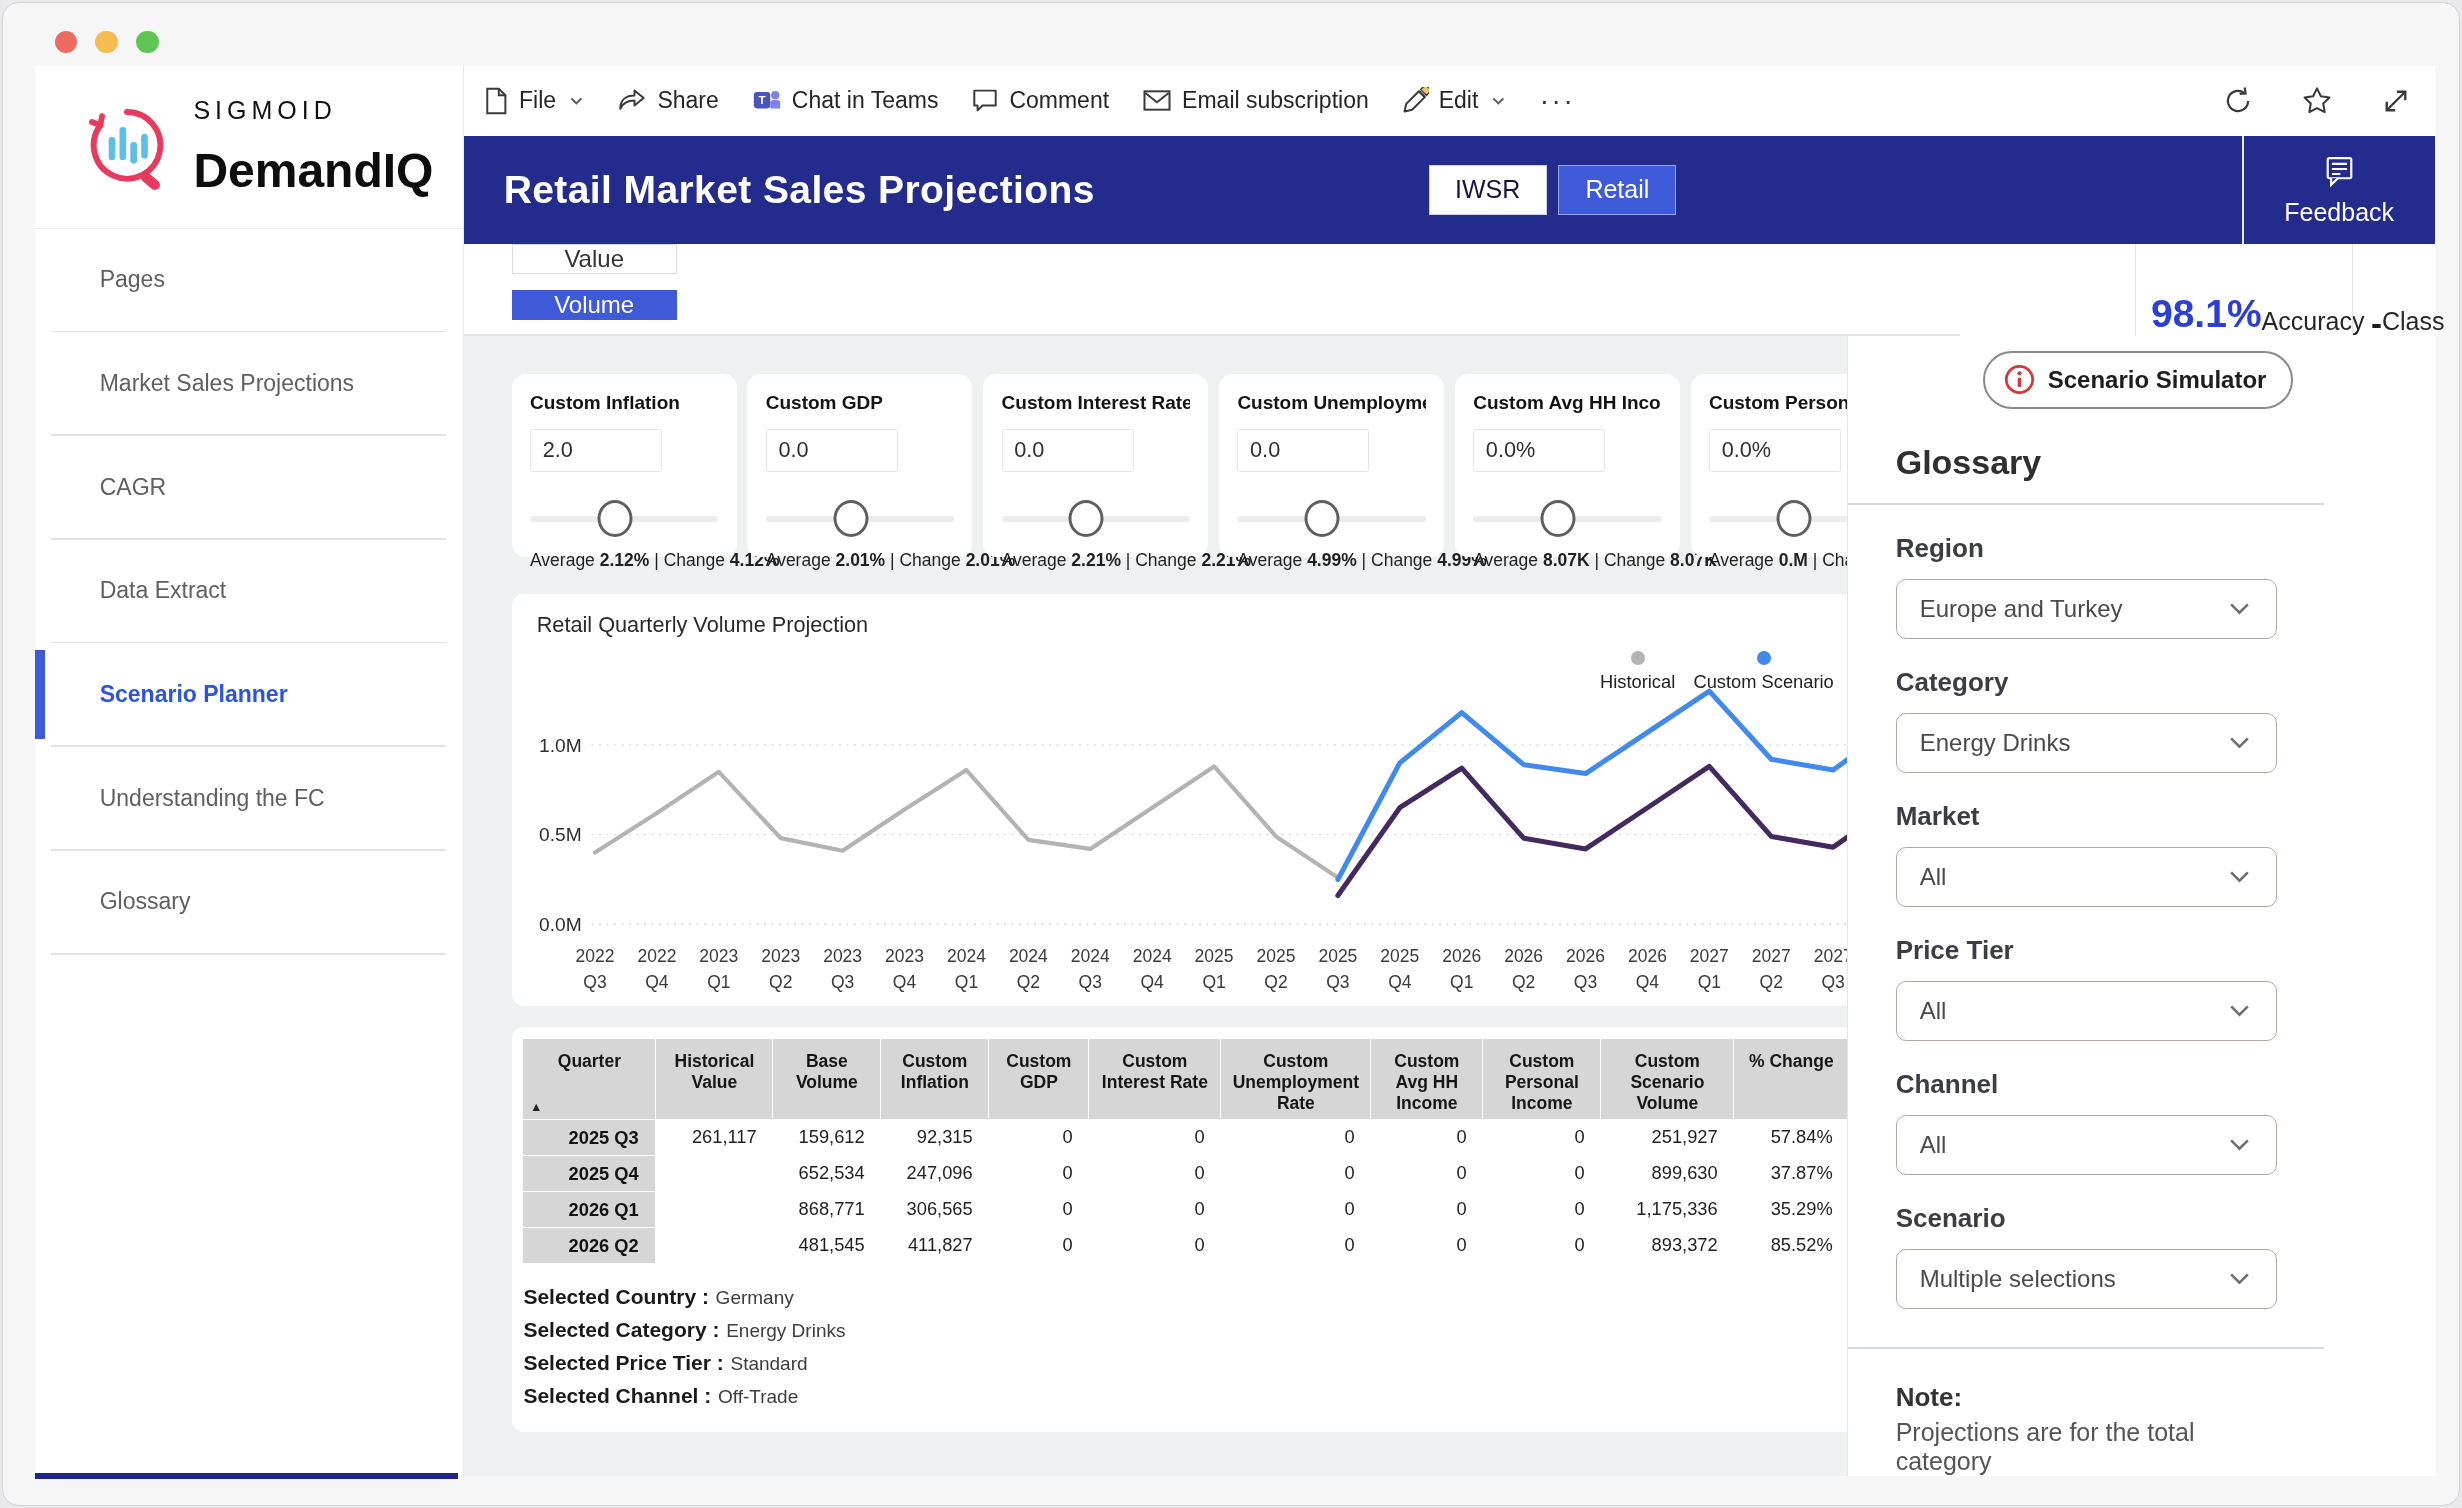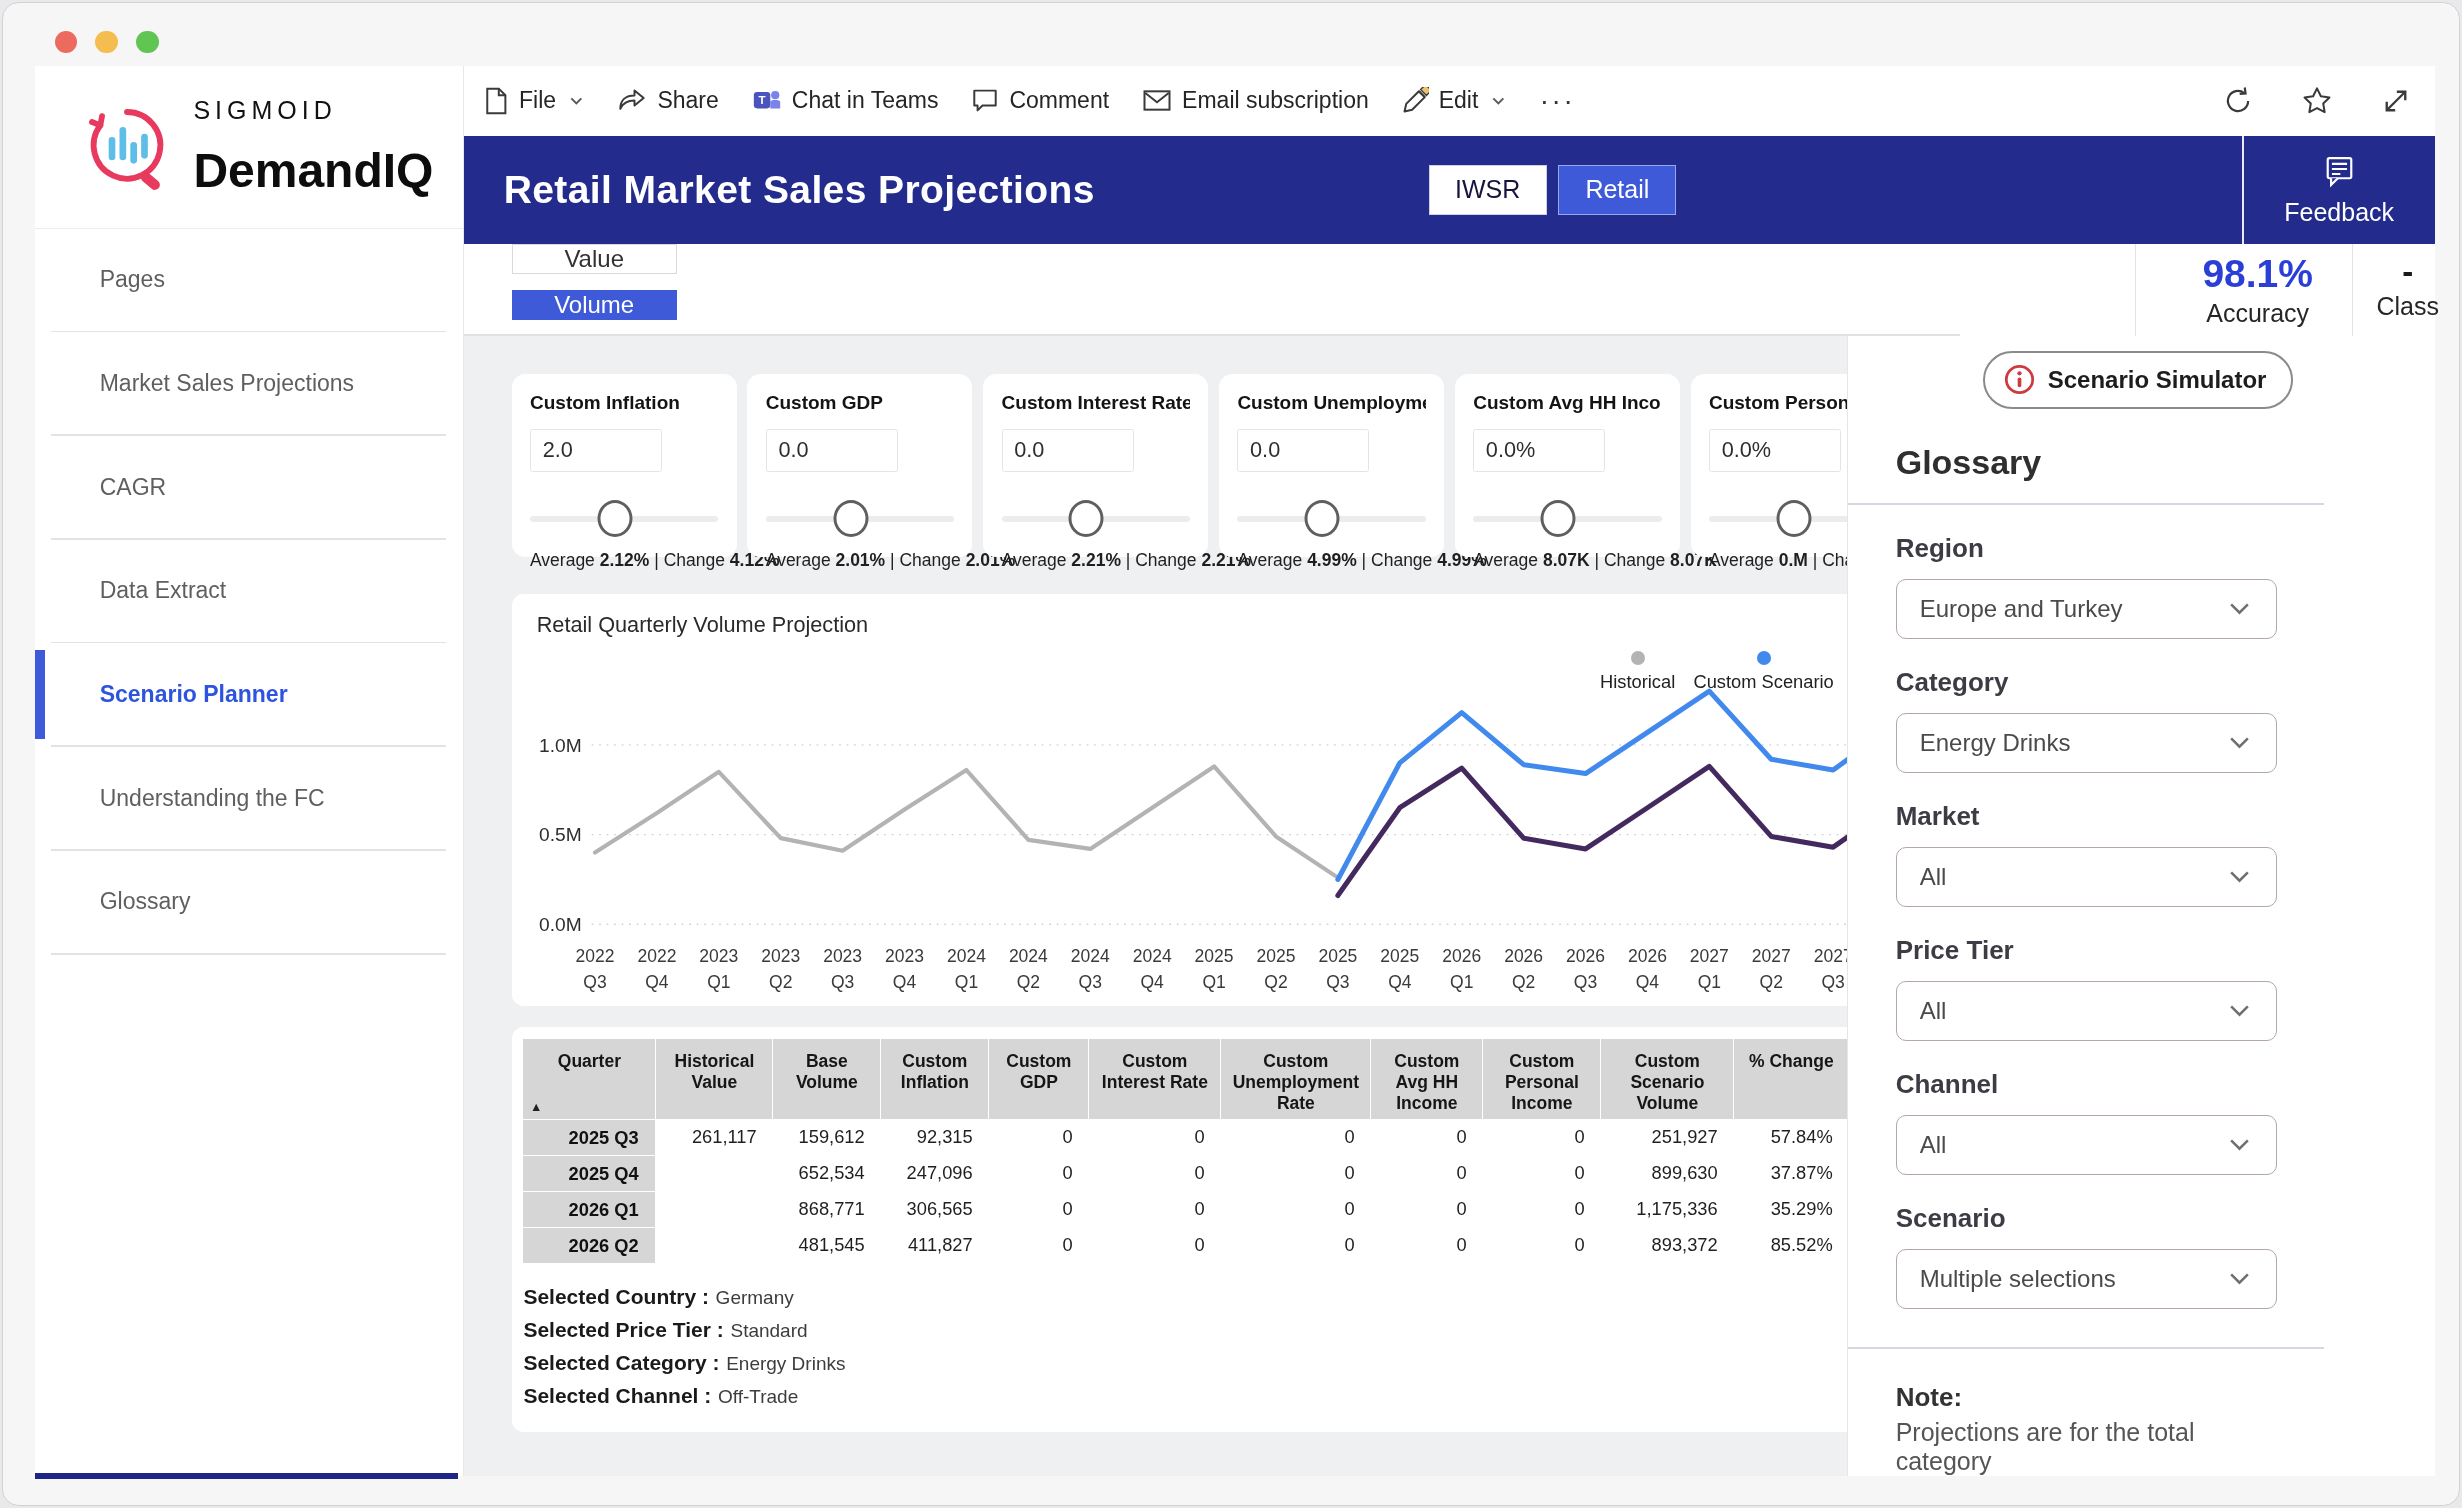--- a/index.html
+++ b/index.html
@@ -45,21 +45,21 @@
   .feedback { position:absolute; right:0; top:0; bottom:0; width:193px; border-left:2.5px solid #E9E9F6; display:flex; flex-direction:column; align-items:center; justify-content:center; gap:8.3px; cursor:pointer; }
   .feedback-label { font-size:25px; }
 
   
   .subbar { height:92px; background:#fff; display:flex; align-items:stretch; position:relative; }
   .subbar-border { position:absolute; left:0; bottom:0; width:1496px; height:1.7px; background:#E1E1E1; }
   .tabs { display:flex; align-items:center; gap:16.7px; margin-left:48px;flex-direction:column; }
   .tab-btn { width:165px; height:53px; display:flex; align-items:center; justify-content:center; font-size:24px; cursor:pointer; }
   .tab-btn.off { background:#fff; border:1.7px solid #D9D9D9; color:#333; }
   .tab-btn.on { background:#3E5AD8; border:1.7px solid #3E5AD8; color:#fff; }
-  .metric { display:flex; flex-direction:column; align-items:center; justify-content:center;padding-left:28px; }
+  .metric { display:flex; flex-direction:row; align-items:flex-end; justify-content:center;padding-left:28px; }
   .metric-accuracy { margin-left:auto; width:217px; border-left:1.7px solid #E3E3E3; }
   .acc-val { font-size:39px; font-weight:700; color:#2B3FD6; }
   .acc-label { font-size:25px; color:#262626; margin-top:3.3px; }
   .metric-class { width:83px; border-left:1.7px solid #E3E3E3; }
   .class-val { font-size:33px; font-weight:700; color:#1A1A1A; line-height:25px; }
   .class-label { font-size:25px; color:#262626; margin-top:8.3px; }
 
   
   .content-row { flex:1 1 auto; display:flex; min-height:0; }
   .gray-area { width:1383px; background:#EFF0F2; padding:38px 0 0 48px; position:relative; }
@@ -511,22 +511,22 @@
                   <div class="td">0</div>
                   <div class="td">0</div>
                   <div class="td">893,372</div>
                   <div class="td">85.52%</div>
                 </div>
               <div class="tscroll">
                   <div class="tscroll-thumb"></div>
                 </div>
               <div class="selected-block" id="selected-block">
                   <div class="sel-line"><b>Selected Country :</b><span>Germany</span></div>
+                  <div class="sel-line"><b>Selected Category :</b><span>Energy Drinks</span></div>
                   <div class="sel-line"><b>Selected Price Tier :</b><span>Standard</span></div>
-                  <div class="sel-line"><b>Selected Category :</b><span>Energy Drinks</span></div>
                   <div class="sel-line"><b>Selected Channel :</b><span>Off-Trade</span></div>
                 </div>
             </div>
 
           </div>
 
           <div class="rpanel">
             <div class="sim-pill">
               <span>
                 <svg class="icon" width="33" height="33" viewBox="0 0 40 40">

